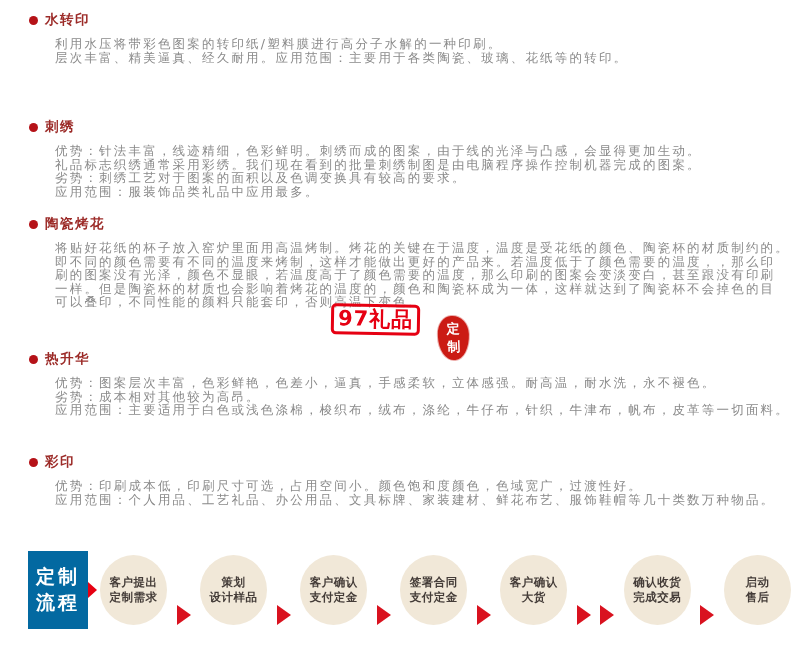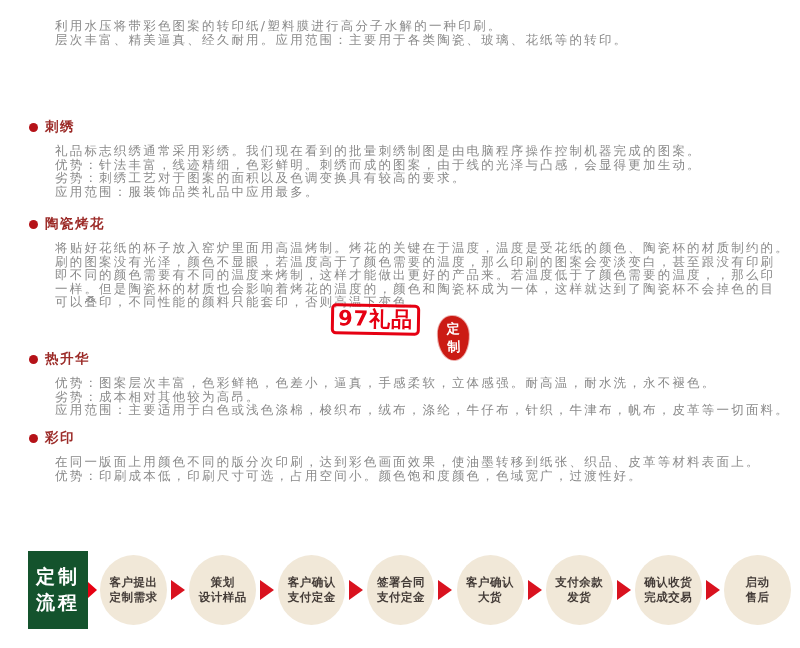--- a/index.html
+++ b/index.html
@@ -41,80 +41,84 @@
     font-size:13px; font-weight:bold; line-height:1.4;
     box-shadow:0 0 0 1px rgba(203,27,20,.35);
   }
   
   .flow {
     position:absolute; left:28px; right:9px; top:545px; height:90px;
     display:flex; align-items:center;
   }
   .flow-box {
     position:relative; flex:0 0 auto;
-    width:60px; height:78px; background:#14532d;
+    width:60px; height:78px; background:#0369a1;
     color:#ffffff; font-size:19px; font-weight:bold; letter-spacing:3px;
     display:flex; flex-direction:column; align-items:center; justify-content:center;
     line-height:1.35;
   }
   .flow-box-tip {
     position:absolute; right:-9px; top:50%; transform:translateY(-50%);
     width:0; height:0;
     border-top:8px solid transparent; border-bottom:8px solid transparent;
     border-left:9px solid #e60012;
   }
   .flow-steps {
     flex:1; margin-left:12px;
-    display:flex; align-items:center; justify-content:space-between;
+    display:flex; align-items:flex-end; justify-content:space-between;
   }
   .step-circle {
     flex:0 0 auto; width:67px; height:70px;
     background:#f1e8d8; border-radius:50%;
     display:flex; flex-direction:column; align-items:center; justify-content:center;
     color:#443c38; font-size:11.5px; font-weight:bold; line-height:15px;
     letter-spacing:0.5px; text-align:center; overflow:hidden;
   }
   .flow-arrow {
     flex:0 0 auto; width:0; height:0;
     border-top:10px solid transparent; border-bottom:10px solid transparent;
     border-left:14px solid #d9121f;
   }
 </style>
 </head>
 <body>
 
 <div class="section" style="top:11px">
+  <div class="heading">
+    <span class="bullet"></span>
+    <span class="sec-title">水转印</span>
+  </div>
   <div class="sec-body">
     <div class="body-line">利用水压将带彩色图案的转印纸/塑料膜进行高分子水解的一种印刷。</div>
     <div class="body-line">层次丰富、精美逼真、经久耐用。应用范围：主要用于各类陶瓷、玻璃、花纸等的转印。</div>
   </div>
 </div>
 
 <div class="section" style="top:118px">
   <div class="heading">
     <span class="bullet"></span>
     <span class="sec-title">刺绣</span>
   </div>
   <div class="sec-body">
+    <div class="body-line">优势：针法丰富，线迹精细，色彩鲜明。刺绣而成的图案，由于线的光泽与凸感，会显得更加生动。</div>
     <div class="body-line">礼品标志织绣通常采用彩绣。我们现在看到的批量刺绣制图是由电脑程序操作控制机器完成的图案。</div>
-    <div class="body-line">优势：针法丰富，线迹精细，色彩鲜明。刺绣而成的图案，由于线的光泽与凸感，会显得更加生动。</div>
     <div class="body-line">劣势：刺绣工艺对于图案的面积以及色调变换具有较高的要求。</div>
     <div class="body-line">应用范围：服装饰品类礼品中应用最多。</div>
   </div>
 </div>
 
 <div class="section" style="top:215px">
   <div class="heading">
     <span class="bullet"></span>
     <span class="sec-title">陶瓷烤花</span>
   </div>
   <div class="sec-body">
     <div class="body-line">将贴好花纸的杯子放入窑炉里面用高温烤制。烤花的关键在于温度，温度是受花纸的颜色、陶瓷杯的材质制约的。</div>
+    <div class="body-line">即不同的颜色需要有不同的温度来烤制，这样才能做出更好的产品来。若温度低于了颜色需要的温度，，那么印</div>
     <div class="body-line">刷的图案没有光泽，颜色不显眼，若温度高于了颜色需要的温度，那么印刷的图案会变淡变白，甚至跟没有印刷</div>
-    <div class="body-line">即不同的颜色需要有不同的温度来烤制，这样才能做出更好的产品来。若温度低于了颜色需要的温度，，那么印</div>
     <div class="body-line">一样。但是陶瓷杯的材质也会影响着烤花的温度的，颜色和陶瓷杯成为一体，这样就达到了陶瓷杯不会掉色的目</div>
     <div class="body-line">可以叠印，不同性能的颜料只能套印，否则高温下变色。</div>
   </div>
 </div>
 
 <div class="watermark-box">97礼品</div>
 <div class="seal">
   <span>定</span>
   <span>制</span>
 </div>
@@ -124,28 +128,28 @@
     <span class="bullet"></span>
     <span class="sec-title">热升华</span>
   </div>
   <div class="sec-body">
     <div class="body-line">优势：图案层次丰富，色彩鲜艳，色差小，逼真，手感柔软，立体感强。耐高温，耐水洗，永不褪色。</div>
     <div class="body-line">劣势：成本相对其他较为高昂。</div>
     <div class="body-line">应用范围：主要适用于白色或浅色涤棉，梭织布，绒布，涤纶，牛仔布，针织，牛津布，帆布，皮革等一切面料。</div>
   </div>
 </div>
 
-<div class="section" style="top:429px">
+<div class="section" style="top:453px">
   <div class="heading">
     <span class="bullet"></span>
     <span class="sec-title">彩印</span>
   </div>
   <div class="sec-body">
-    <div class="body-line">在同一版面上用颜色不同的版分次印刷，达到彩色画面效果，使油墨转移到纸张、织品、皮革等材料表面上。</div>
     <div class="body-line">优势：印刷成本低，印刷尺寸可选，占用空间小。颜色饱和度颜色，色域宽广，过渡性好。</div>
+    <div class="body-line">应用范围：个人用品、工艺礼品、办公用品、文具标牌、家装建材、鲜花布艺、服饰鞋帽等几十类数万种物品。</div>
   </div>
 </div>
 
 <div class="flow">
   <div class="flow-box">
     <div>定制</div>
     <div>流程</div>
     <span class="flow-box-tip"></span>
   </div>
   <div class="flow-steps">
@@ -167,24 +171,20 @@
     <div class="step-circle">
       <div>签署合同</div>
       <div>支付定金</div>
     </div>
     <span class="flow-arrow"></span>
     <div class="step-circle">
       <div>客户确认</div>
       <div>大货</div>
     </div>
     <span class="flow-arrow"></span>
-    <div class="step-circle">
-      <div>支付余款</div>
-      <div>发货</div>
-    </div>
     <span class="flow-arrow"></span>
     <div class="step-circle">
       <div>确认收货</div>
       <div>完成交易</div>
     </div>
     <span class="flow-arrow"></span>
     <div class="step-circle">
       <div>启动</div>
       <div>售后</div>
     </div>

